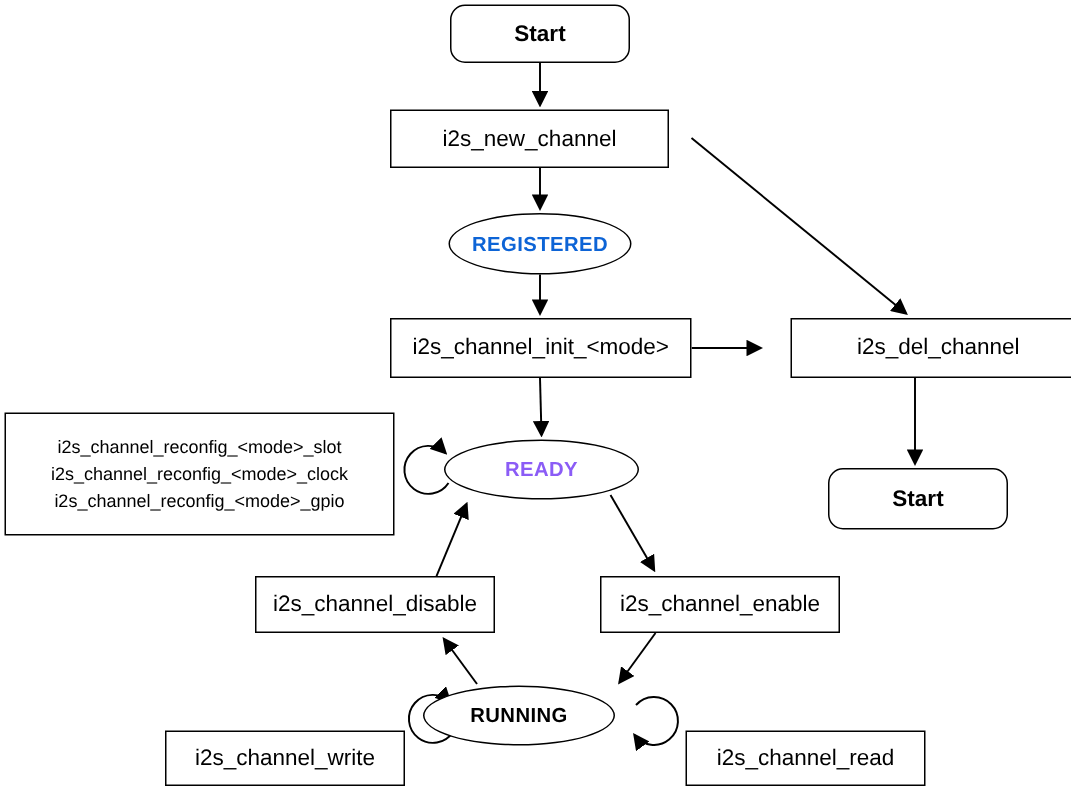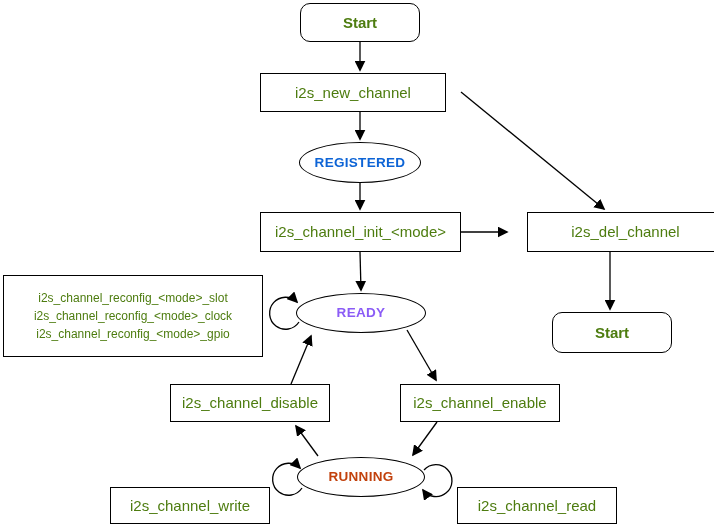--- a/index.html
+++ b/index.html
@@ -5,21 +5,21 @@
   html,body{margin:0;padding:0;background:#ffffff;}
   #canvas{
     position:relative;width:714px;height:530px;background:#ffffff;
     font-family:"Liberation Sans",sans-serif;overflow:hidden;
   }
   #edges{position:absolute;left:0;top:0;width:714px;height:530px;z-index:1;}
   .node{
     position:absolute;box-sizing:border-box;z-index:2;
     border:1.4px solid #000;background:#fff;
     display:flex;align-items:center;justify-content:center;text-align:center;
-    font-size:15px;color:#4d7c0f;line-height:1.15;
+    font-size:15px;color:#000000;line-height:1.15;
   }
   .terminal{border-radius:10px;font-weight:bold;}
   .state{border-radius:50%;font-weight:bold;font-size:13.5px;letter-spacing:.3px;text-align:center;}
   .multiline{flex-direction:column;font-size:12px;line-height:18px;}
   .edge{stroke:#000;stroke-width:1.3;fill:none;}
 </style>
 </head>
 <body>
 
 <div id="canvas">
@@ -63,19 +63,19 @@
     <span>i2s_channel_reconfig_&lt;mode&gt;_clock</span>
     <span>i2s_channel_reconfig_&lt;mode&gt;_gpio</span>
   </div>
 
   <div class="node state" style="left:296px;top:293px;width:130px;height:40px;color:#8b5cf6;">READY</div>
 
   <div class="node" style="left:170px;top:384px;width:160px;height:38px;">i2s_channel_disable</div>
 
   <div class="node" style="left:400px;top:384px;width:160px;height:38px;">i2s_channel_enable</div>
 
-  <div class="node state" style="left:297px;top:457px;width:128px;height:40px;color:#c2410c;">RUNNING</div>
+  <div class="node state" style="left:282px;top:457px;width:128px;height:40px;color:#000000;">RUNNING</div>
 
   <div class="node" style="left:110px;top:487px;width:160px;height:37px;">i2s_channel_write</div>
 
   <div class="node" style="left:457px;top:487px;width:160px;height:37px;">i2s_channel_read</div>
 
 </div>
 
 </body></html>

